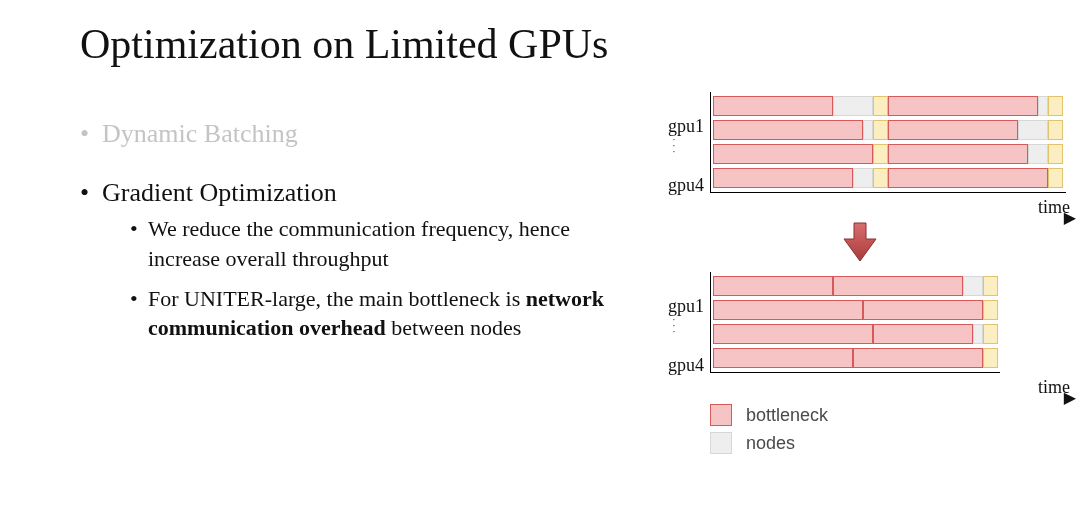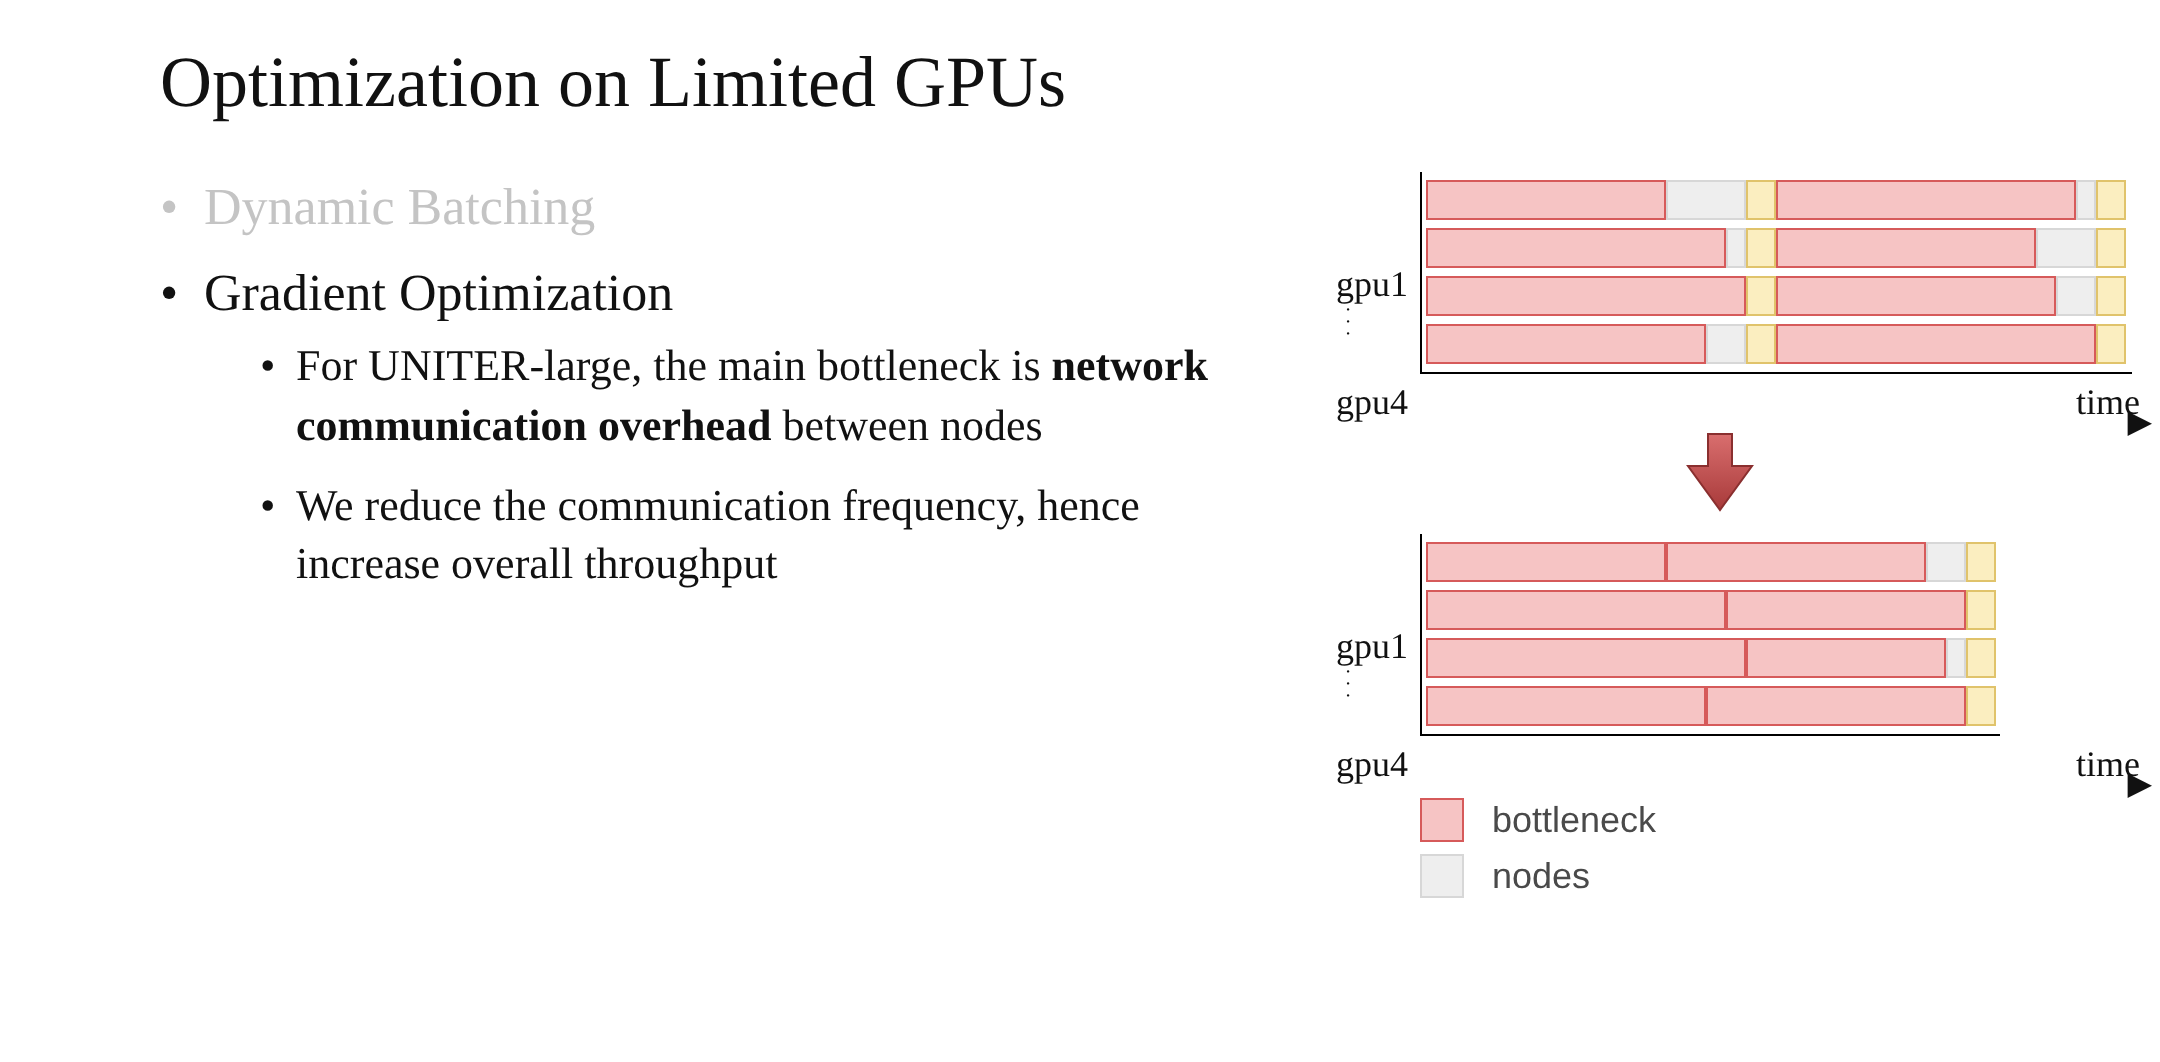--- a/index.html
+++ b/index.html
@@ -13,21 +13,21 @@
     overflow: hidden;
   }
   .slide {
     position: relative;
     width: 1080px;
     height: 531px;
     box-sizing: border-box;
     padding: 20px 40px 10px 80px;
   }
   .title {
-    font-size: 36px;
+    font-size: 42px;
     font-weight: 400;
     margin: 0 0 24px 0;
   }
   .cols {
     display: flex;
     flex-direction: row;
     align-items: flex-start;
   }
   .left {
     width: 560px;
@@ -36,20 +36,21 @@
   ul.bullets {
     list-style: none;
     margin: 0; padding: 0;
     font-size: 26px;
     line-height: 1.35;
   }
   ul.bullets > li {
     position: relative;
     padding-left: 22px;
     margin-bottom: 8px;
+    margin-top: 24px;
   }
   ul.bullets > li::before {
     content: "•";
     position: absolute;
     left: 0;
     top: 0;
   }
   .dim { color: #c4c4c4; }
   .dim::before { color: #c4c4c4; }
   ul.sub {
@@ -72,21 +73,21 @@
 
   
   .right {
     flex: 1;
     padding-left: 10px;
     font-family: "Times New Roman", Times, serif;
   }
   .diagram-block {
     display: flex;
     flex-direction: row;
-    align-items: flex-end;
+    align-items: center;
   }
   .gpu-labels {
     width: 54px;
     text-align: right;
     font-size: 18px;
     padding-right: 6px;
     padding-top: 2px;
   }
   .gpu-labels .dots {
     font-size: 10px;
@@ -170,24 +171,24 @@
   <h1 class="title">Optimization on Limited GPUs</h1>
 
   <div class="cols">
 
     <div class="left">
       <ul class="bullets">
         <li class="dim">Dynamic Batching</li>
         <li>
           <span>Gradient Optimization</span>
           <ul class="sub">
+            <li>We reduce the communication frequency, hence increase overall throughput</li>
             <li>
               <span>For UNITER-large, the main bottleneck is </span><span class="bold">network communication overhead</span><span> between nodes</span>
             </li>
-            <li>We reduce the communication frequency, hence increase overall throughput</li>
           </ul>
         </li>
       </ul>
     </div>
 
     <div class="right">
 
       <div class="diagram-block">
         <div class="gpu-labels">
           <div>gpu1</div>

